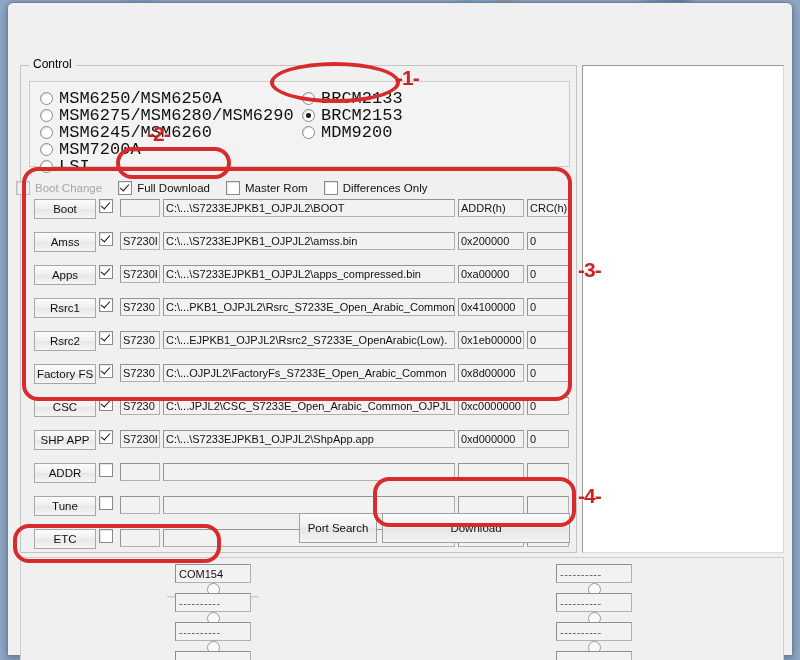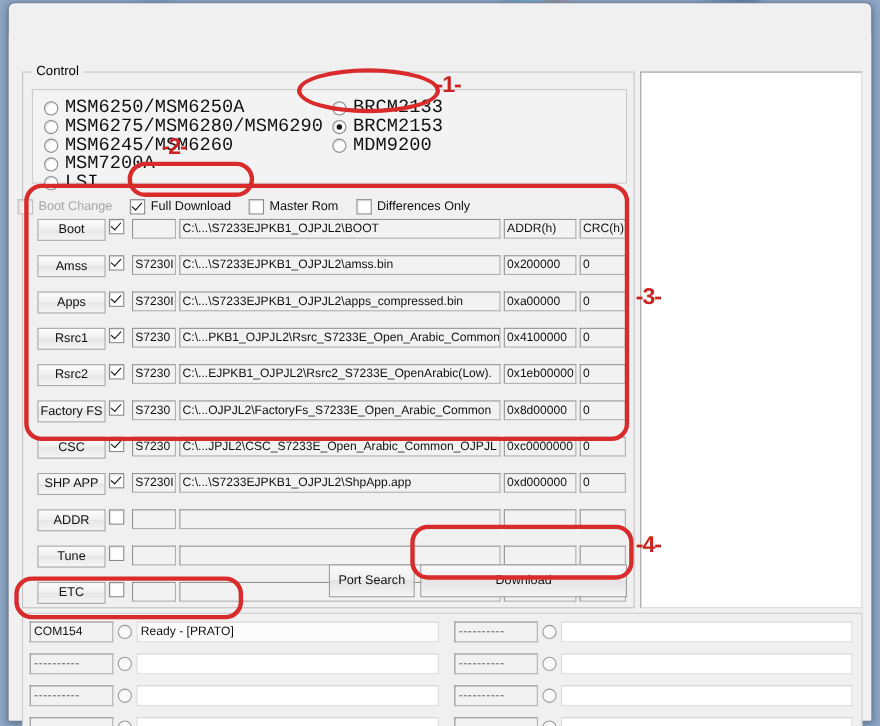--- a/index.html
+++ b/index.html
@@ -250,20 +250,21 @@
     border: 1px solid #cdcdcd;
   }
   .status-col { position: absolute; top: 6px; }
   .status-col.left  { left: 6px;  width: 372px; }
   .status-col.right { left: 392px; width: 362px; }
   .status-row {
     display: flex;
     align-items: center;
     height: 20px;
     margin-bottom: 9px;
+    flex-direction: column;
   }
   .port-box {
     width: 76px; height: 19px;
     border: 1px solid #b0b0b0;
     border-top-color: #8f8f8f;
     border-left-color: #8f8f8f;
     background: #f2f2f2;
     font-size: 11px;
     color: #111;
     display: flex; align-items: center;

